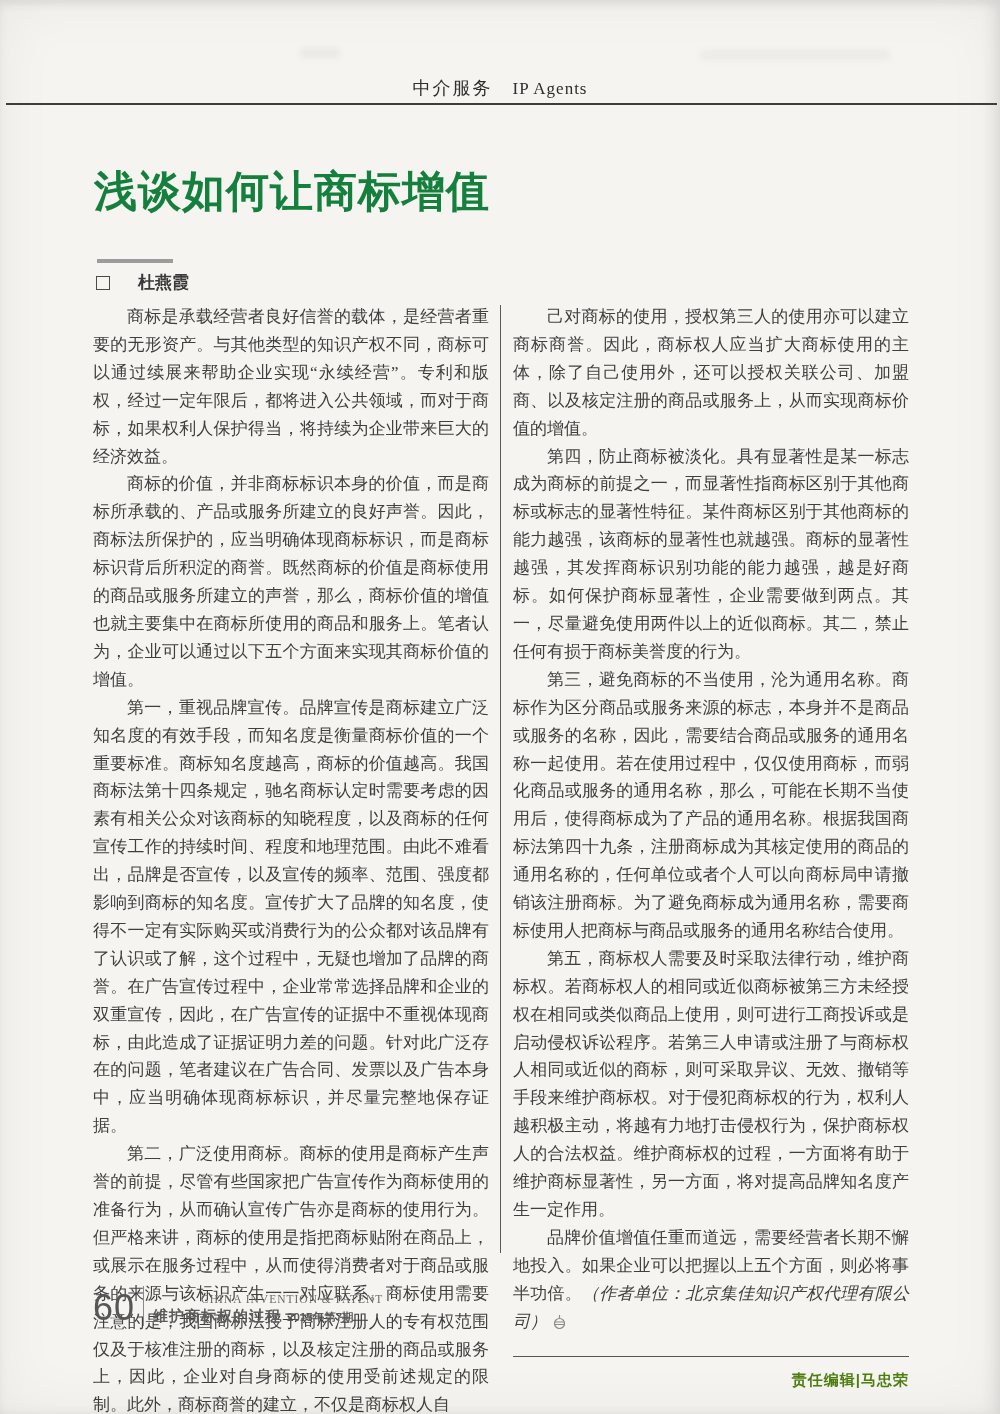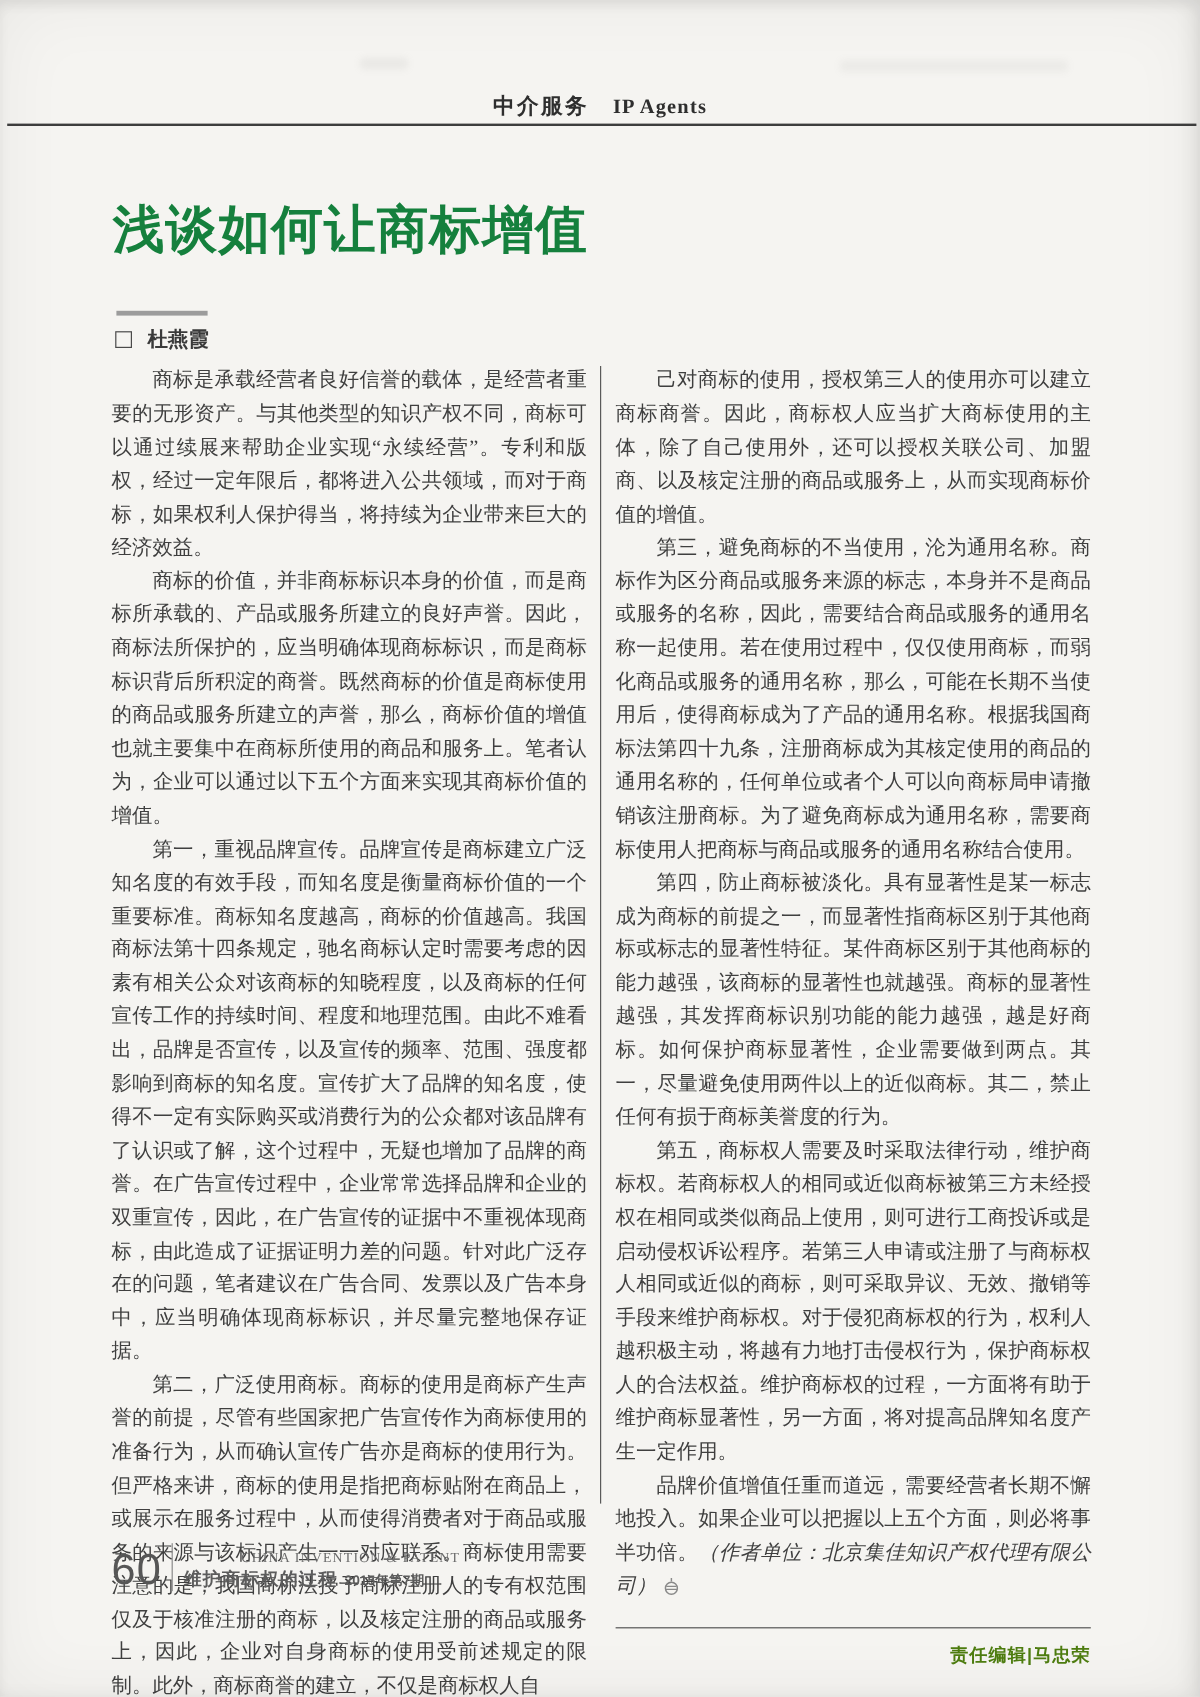--- a/index.html
+++ b/index.html
@@ -18,21 +18,21 @@
                 inset 0 5px 10px rgba(0,0,0,0.05);
     color: #3f3f3f;
   }
   
   .smudge { position: absolute; background: #9a9a96; opacity: .12; filter: blur(3px); border-radius: 3px; }
   .smudge.s1 { top: 48px; left: 300px; width: 40px; height: 10px; }
   .smudge.s2 { top: 50px; left: 700px; width: 190px; height: 10px; opacity: .10; }
 
   .header-title {
     position: absolute; top: 76px; left: 0; width: 100%;
-    text-align: center; font-weight: bold; color: #2e2e2e;
+    text-align: center; font-weight: normal; color: #2e2e2e;
   }
   .header-title .cn { font-size: 18px; letter-spacing: 2px; }
   .header-title .en { font-family: "Liberation Serif", serif; font-size: 17px; margin-left: 20px; letter-spacing: 1px; }
   .header-rule {
     position: absolute; top: 103px; left: 6px; right: 3px; height: 2px;
     background: #3d3d3d;
   }
 
   .article-title {
     position: absolute; top: 163px; left: 94px;
@@ -41,21 +41,21 @@
     letter-spacing: 1px; margin: 0;
   }
 
   .author-bar {
     position: absolute; top: 259px; left: 97px;
     width: 76px; height: 4px; background: #9c9c9c;
   }
   .author-line {
     position: absolute; top: 271px; left: 96px;
     display: flex; align-items: center;
-    font-weight: bold; font-size: 17px; color: #3a3a3a;
+    font-weight: bold; font-size: 17px; color: #3a3a3a; gap: 15px;
   }
   .author-square {
     display: inline-block; width: 12px; height: 12px;
     border: 1.6px solid #4a4a4a; margin-right: 13px;
   }
 
   .columns {
     position: absolute; top: 303px; left: 93px; width: 816px;
     display: flex; gap: 24px;
   }
@@ -135,22 +135,22 @@
 
   <div class="columns">
     <div class="col">
       <p>商标是承载经营者良好信誉的载体，是经营者重要的无形资产。与其他类型的知识产权不同，商标可以通过续展来帮助企业实现“永续经营”。专利和版权，经过一定年限后，都将进入公共领域，而对于商标，如果权利人保护得当，将持续为企业带来巨大的经济效益。</p>
       <p>商标的价值，并非商标标识本身的价值，而是商标所承载的、产品或服务所建立的良好声誉。因此，商标法所保护的，应当明确体现商标标识，而是商标标识背后所积淀的商誉。既然商标的价值是商标使用的商品或服务所建立的声誉，那么，商标价值的增值也就主要集中在商标所使用的商品和服务上。笔者认为，企业可以通过以下五个方面来实现其商标价值的增值。</p>
       <p>第一，重视品牌宣传。品牌宣传是商标建立广泛知名度的有效手段，而知名度是衡量商标价值的一个重要标准。商标知名度越高，商标的价值越高。我国商标法第十四条规定，驰名商标认定时需要考虑的因素有相关公众对该商标的知晓程度，以及商标的任何宣传工作的持续时间、程度和地理范围。由此不难看出，品牌是否宣传，以及宣传的频率、范围、强度都影响到商标的知名度。宣传扩大了品牌的知名度，使得不一定有实际购买或消费行为的公众都对该品牌有了认识或了解，这个过程中，无疑也增加了品牌的商誉。在广告宣传过程中，企业常常选择品牌和企业的双重宣传，因此，在广告宣传的证据中不重视体现商标，由此造成了证据证明力差的问题。针对此广泛存在的问题，笔者建议在广告合同、发票以及广告本身中，应当明确体现商标标识，并尽量完整地保存证据。</p>
       <p>第二，广泛使用商标。商标的使用是商标产生声誉的前提，尽管有些国家把广告宣传作为商标使用的准备行为，从而确认宣传广告亦是商标的使用行为。但严格来讲，商标的使用是指把商标贴附在商品上，或展示在服务过程中，从而使得消费者对于商品或服务的来源与该标识产生一一对应联系。商标使用需要注意的是，我国商标法授予商标注册人的专有权范围仅及于核准注册的商标，以及核定注册的商品或服务上，因此，企业对自身商标的使用受前述规定的限制。此外，商标商誉的建立，不仅是商标权人自</p>
     </div>
     <div class="col">
       <p>己对商标的使用，授权第三人的使用亦可以建立商标商誉。因此，商标权人应当扩大商标使用的主体，除了自己使用外，还可以授权关联公司、加盟商、以及核定注册的商品或服务上，从而实现商标价值的增值。</p>
+      <p>第四，防止商标被淡化。具有显著性是某一标志成为商标的前提之一，而显著性指商标区别于其他商标或标志的显著性特征。某件商标区别于其他商标的能力越强，该商标的显著性也就越强。商标的显著性越强，其发挥商标识别功能的能力越强，越是好商标。如何保护商标显著性，企业需要做到两点。其一，尽量避免使用两件以上的近似商标。其二，禁止任何有损于商标美誉度的行为。</p>
       <p>第三，避免商标的不当使用，沦为通用名称。商标作为区分商品或服务来源的标志，本身并不是商品或服务的名称，因此，需要结合商品或服务的通用名称一起使用。若在使用过程中，仅仅使用商标，而弱化商品或服务的通用名称，那么，可能在长期不当使用后，使得商标成为了产品的通用名称。根据我国商标法第四十九条，注册商标成为其核定使用的商品的通用名称的，任何单位或者个人可以向商标局申请撤销该注册商标。为了避免商标成为通用名称，需要商标使用人把商标与商品或服务的通用名称结合使用。</p>
-      <p>第四，防止商标被淡化。具有显著性是某一标志成为商标的前提之一，而显著性指商标区别于其他商标或标志的显著性特征。某件商标区别于其他商标的能力越强，该商标的显著性也就越强。商标的显著性越强，其发挥商标识别功能的能力越强，越是好商标。如何保护商标显著性，企业需要做到两点。其一，尽量避免使用两件以上的近似商标。其二，禁止任何有损于商标美誉度的行为。</p>
       <p>第五，商标权人需要及时采取法律行动，维护商标权。若商标权人的相同或近似商标被第三方未经授权在相同或类似商品上使用，则可进行工商投诉或是启动侵权诉讼程序。若第三人申请或注册了与商标权人相同或近似的商标，则可采取异议、无效、撤销等手段来维护商标权。对于侵犯商标权的行为，权利人越积极主动，将越有力地打击侵权行为，保护商标权人的合法权益。维护商标权的过程，一方面将有助于维护商标显著性，另一方面，将对提高品牌知名度产生一定作用。</p>
       <p class="closing"><span>品牌价值增值任重而道远，需要经营者长期不懈地投入。如果企业可以把握以上五个方面，则必将事半功倍。</span><span class="affiliation">（作者单位：北京集佳知识产权代理有限公司）</span><svg class="endmark-icon" width="15" height="16" viewBox="0 0 15 16">
             <path d="M7.5 1 L7.5 4" stroke="#8a8a8a" stroke-width="1.2" fill="none"></path>
             <circle cx="7.5" cy="9.5" r="5" stroke="#8a8a8a" stroke-width="1.2" fill="none"></circle>
             <line x1="3.2" y1="8" x2="11.8" y2="8" stroke="#8a8a8a" stroke-width="1"></line>
             <line x1="2.6" y1="10.5" x2="12.4" y2="10.5" stroke="#8a8a8a" stroke-width="1"></line>
           </svg></p>
       <div class="editor-rule"></div>
       <div class="editor-name">责任编辑|马忠荣</div>
     </div>

